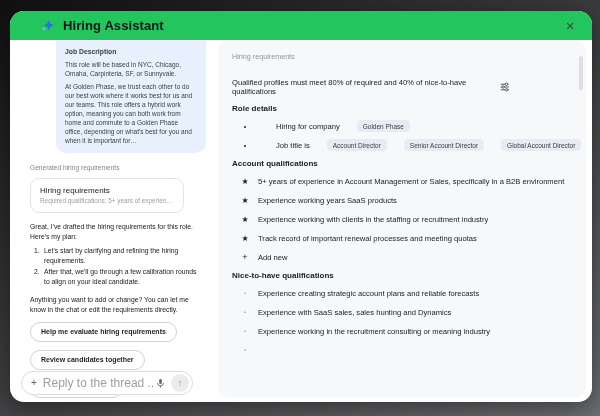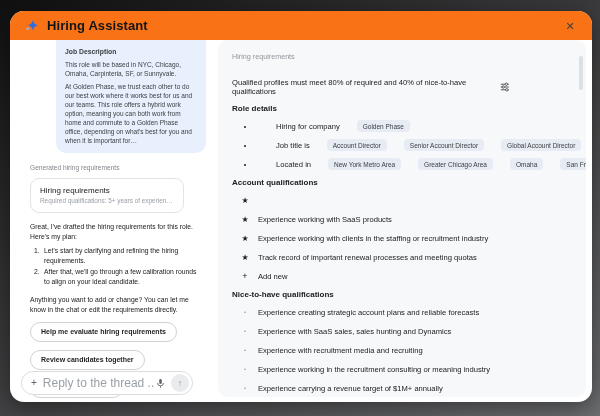--- a/index.html
+++ b/index.html
@@ -8,21 +8,21 @@
     font-family:"Liberation Sans", sans-serif;
     background:linear-gradient(150deg,#101010 0%,#3a3a3c 45%,#6e6f71 100%);
     position:relative; overflow:hidden;
   }
   .window {
     position:absolute; left:10px; top:11px; width:582px; height:391px;
     background:#ffffff; border-radius:14px; overflow:hidden;
     box-shadow:0 6px 24px rgba(0,0,0,.45);
   }
   
-  .header { position:absolute; left:0; top:0; right:0; height:29px; display:flex; align-items:center; padding-left:15px; background:#f97316; }
+  .header { position:absolute; left:0; top:0; right:0; height:29px; display:flex; align-items:center; padding-left:31px; background:#22c55e; }
   .sparkle { width:14px; height:14px; margin-right:8px; flex:0 0 auto; }
   .title { font-size:13px; font-weight:700; color:#111418; letter-spacing:.1px; }
   .close-btn { position:absolute; right:14px; top:7px; width:16px; height:16px; display:flex; align-items:center; justify-content:center;
     font-size:11px; color:#3c4043; cursor:pointer; background:none; border:none; }
   
   .chat { position:absolute; left:0; top:29px; width:206px; bottom:0; padding:0 10px; overflow:hidden; }
   .bubble { margin-left:auto; width:150px; background:#e8f0fe; border-radius:0 0 10px 10px; padding:7px 9px 8px; }
   .bubble-label { font-size:6.8px; font-weight:700; color:#3c4043; line-height:9px; }
   .bubble p { font-size:6.5px; line-height:9px; color:#3c4043; margin-top:4px; }
   .gen-label { margin:11px 0 0 10px; font-size:6.6px; color:#80868b; }
@@ -152,39 +152,30 @@
     <div class="row">
       <span class="marker">•</span>
       <span class="chip-row">
         <span class="txt">Job title is</span>
         <span class="chip">Account Director</span>
         <span class="chip">Senior Account Director</span>
         <span class="chip">Global Account Director</span>
         <span class="chip">Regional Account Director</span>
       </span>
     </div>
-    <div class="row">
-      <span class="marker">•</span>
-      <span class="chip-row">
-        <span class="txt">Located in</span>
-        <span class="chip">New York Metro Area</span>
-        <span class="chip">Greater Chicago Area</span>
-        <span class="chip">Omaha</span>
-        <span class="chip">San Francisco Metro Area</span>
-      </span>
-    </div>
 
     <div class="sec-h">Account qualifications</div>
 
     <div class="row">
       <span class="marker star">★</span>
-    </div>
-    <div class="row">
-      <span class="marker star">★</span>
-      <span class="txt">Experience working with SaaS products</span>
+      <span class="txt">5+ years of experience in Account Management or Sales, specifically in a B2B environment</span>
+    </div>
+    <div class="row">
+      <span class="marker star">★</span>
+      <span class="txt">Experience working years SaaS products</span>
     </div>
     <div class="row">
       <span class="marker star">★</span>
       <span class="txt">Experience working with clients in the staffing or recruitment industry</span>
     </div>
     <div class="row">
       <span class="marker star">★</span>
       <span class="txt">Track record of important renewal processes and meeting quotas</span>
     </div>
     <div class="row add-row">
@@ -197,27 +188,22 @@
     <div class="row">
       <span class="marker dim">•</span>
       <span class="txt">Experience creating strategic account plans and reliable forecasts</span>
     </div>
     <div class="row">
       <span class="marker dim">•</span>
       <span class="txt">Experience with SaaS sales, sales hunting and Dynamics</span>
     </div>
     <div class="row">
       <span class="marker dim">•</span>
-      <span class="txt">Experience with recruitment media and recruiting</span>
-    </div>
-    <div class="row">
-      <span class="marker dim">•</span>
       <span class="txt">Experience working in the recruitment consulting or meaning industry</span>
     </div>
     <div class="row">
       <span class="marker dim">•</span>
-      <span class="txt">Experience carrying a revenue target of $1M+ annually</span>
     </div>
 
     <div class="scroll-thumb"></div>
   </div>
 
 </div>
 
 </body></html>

